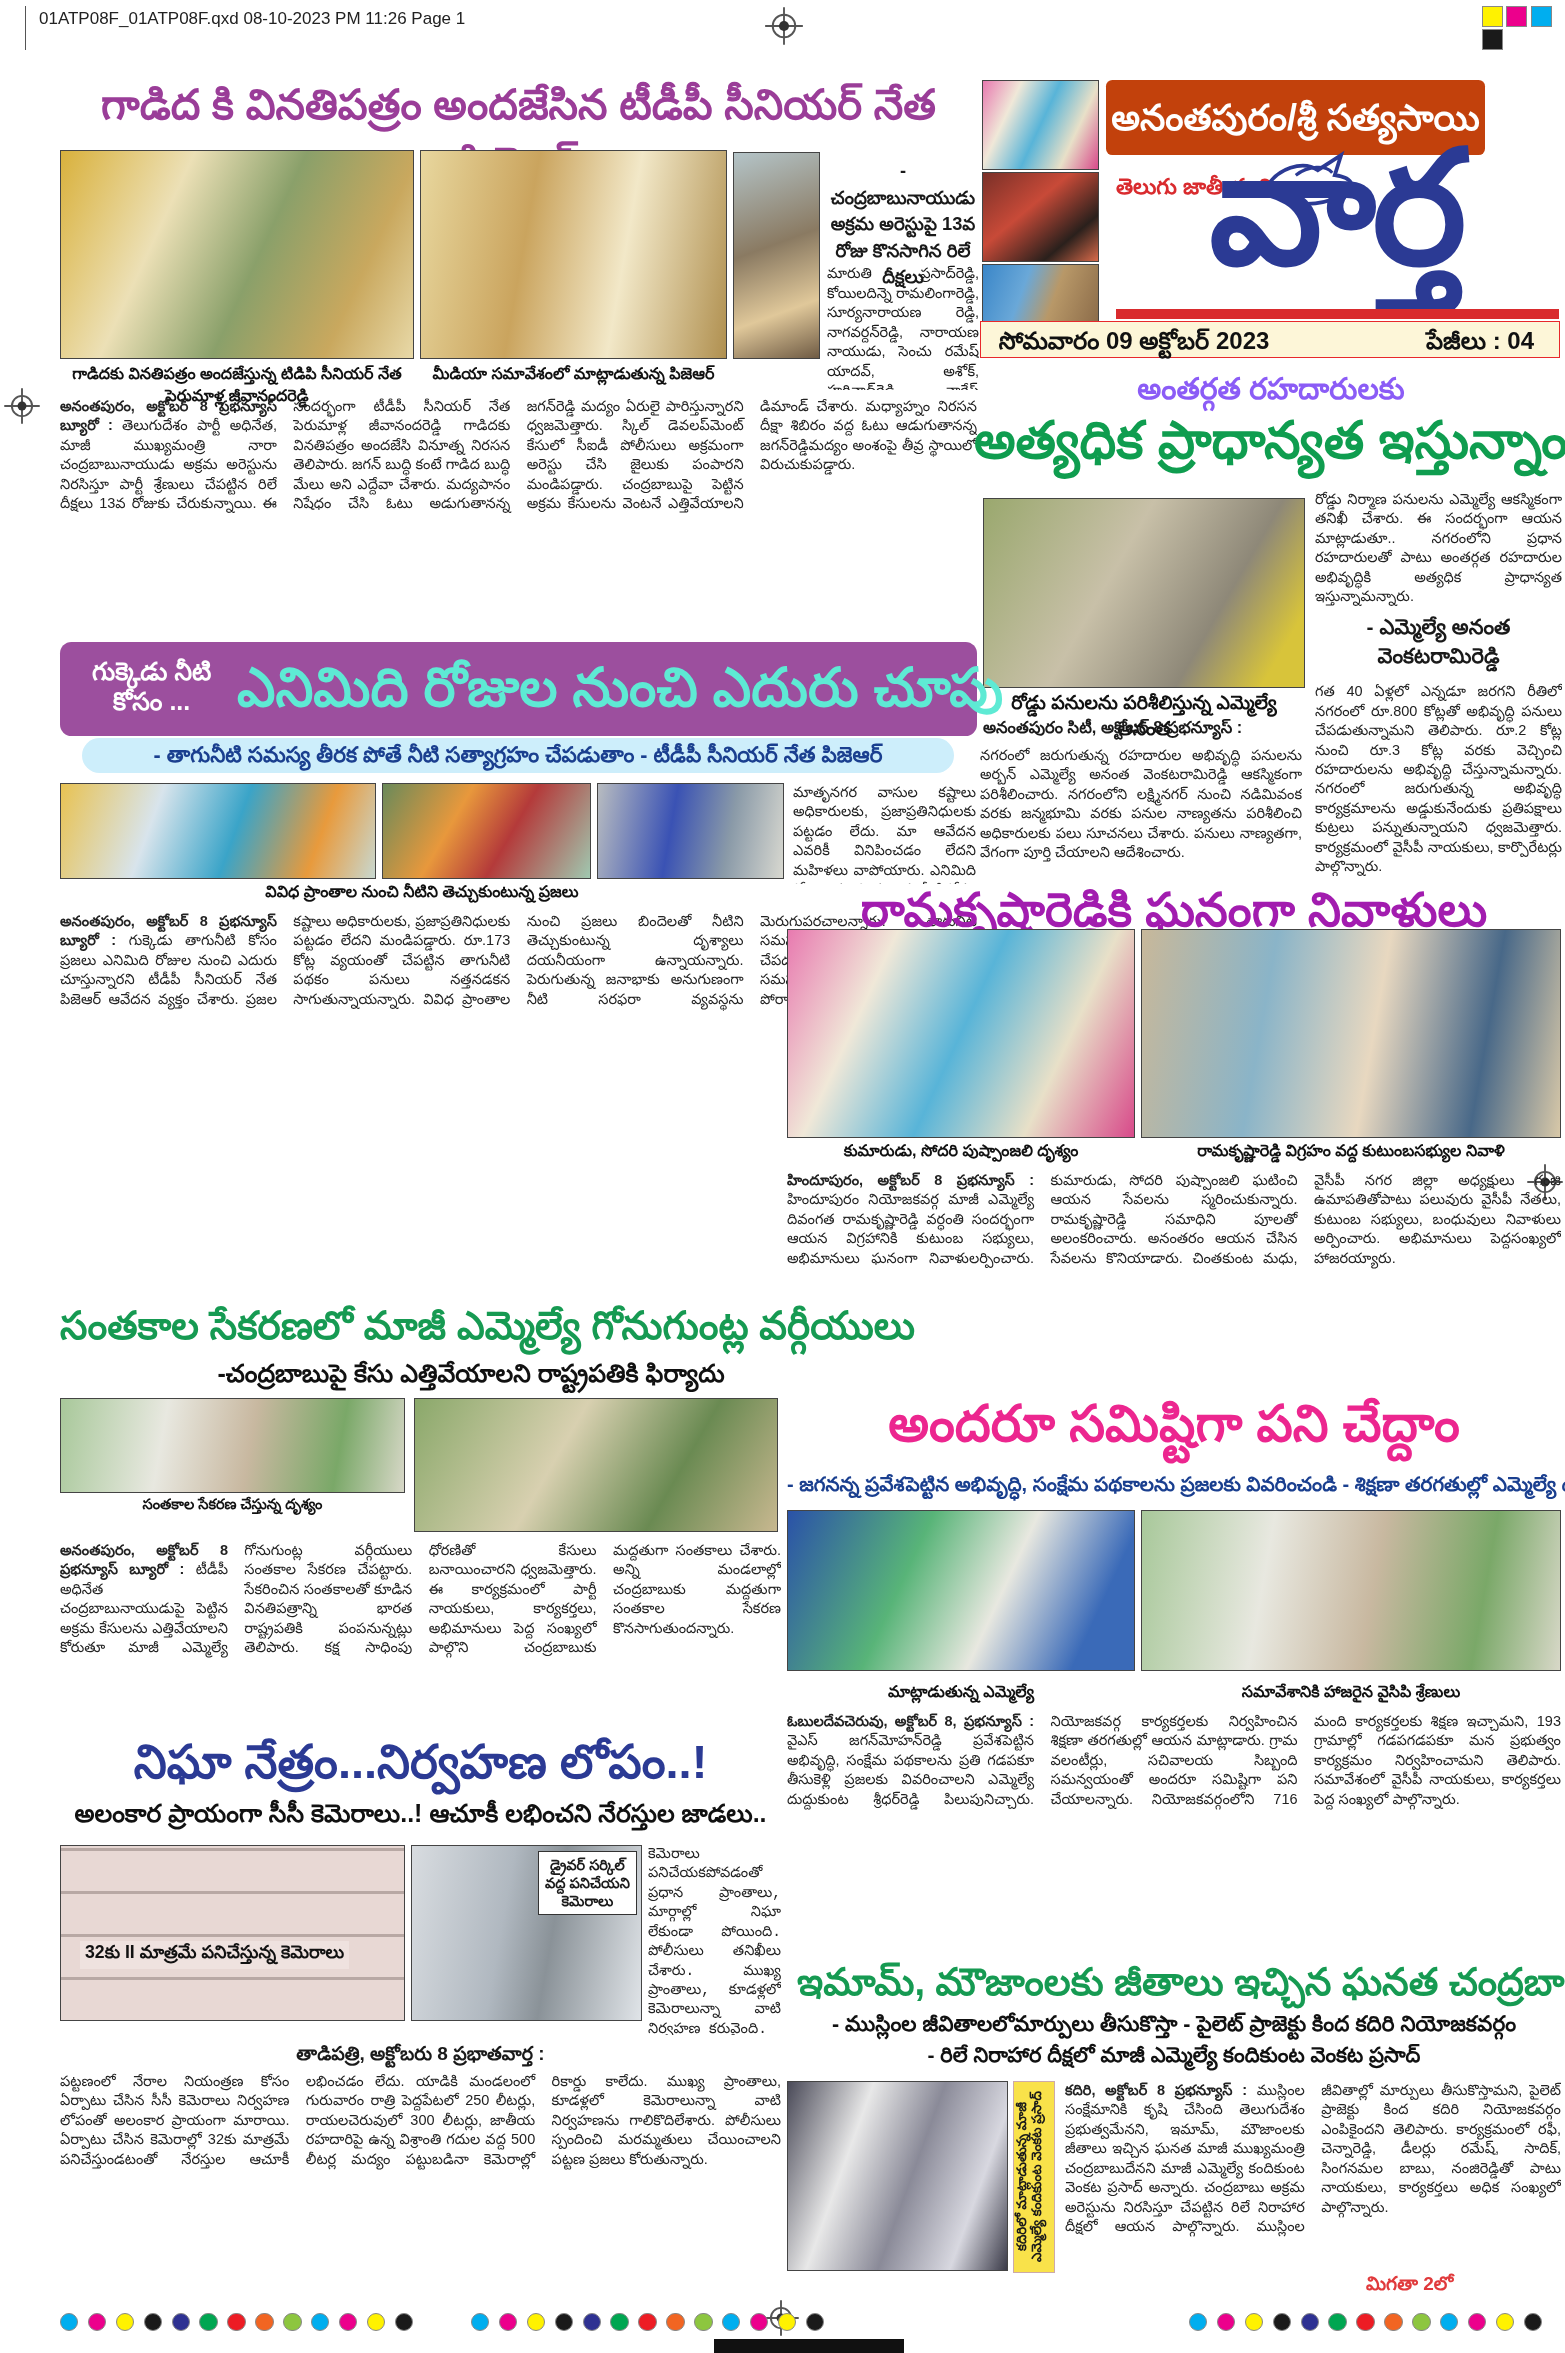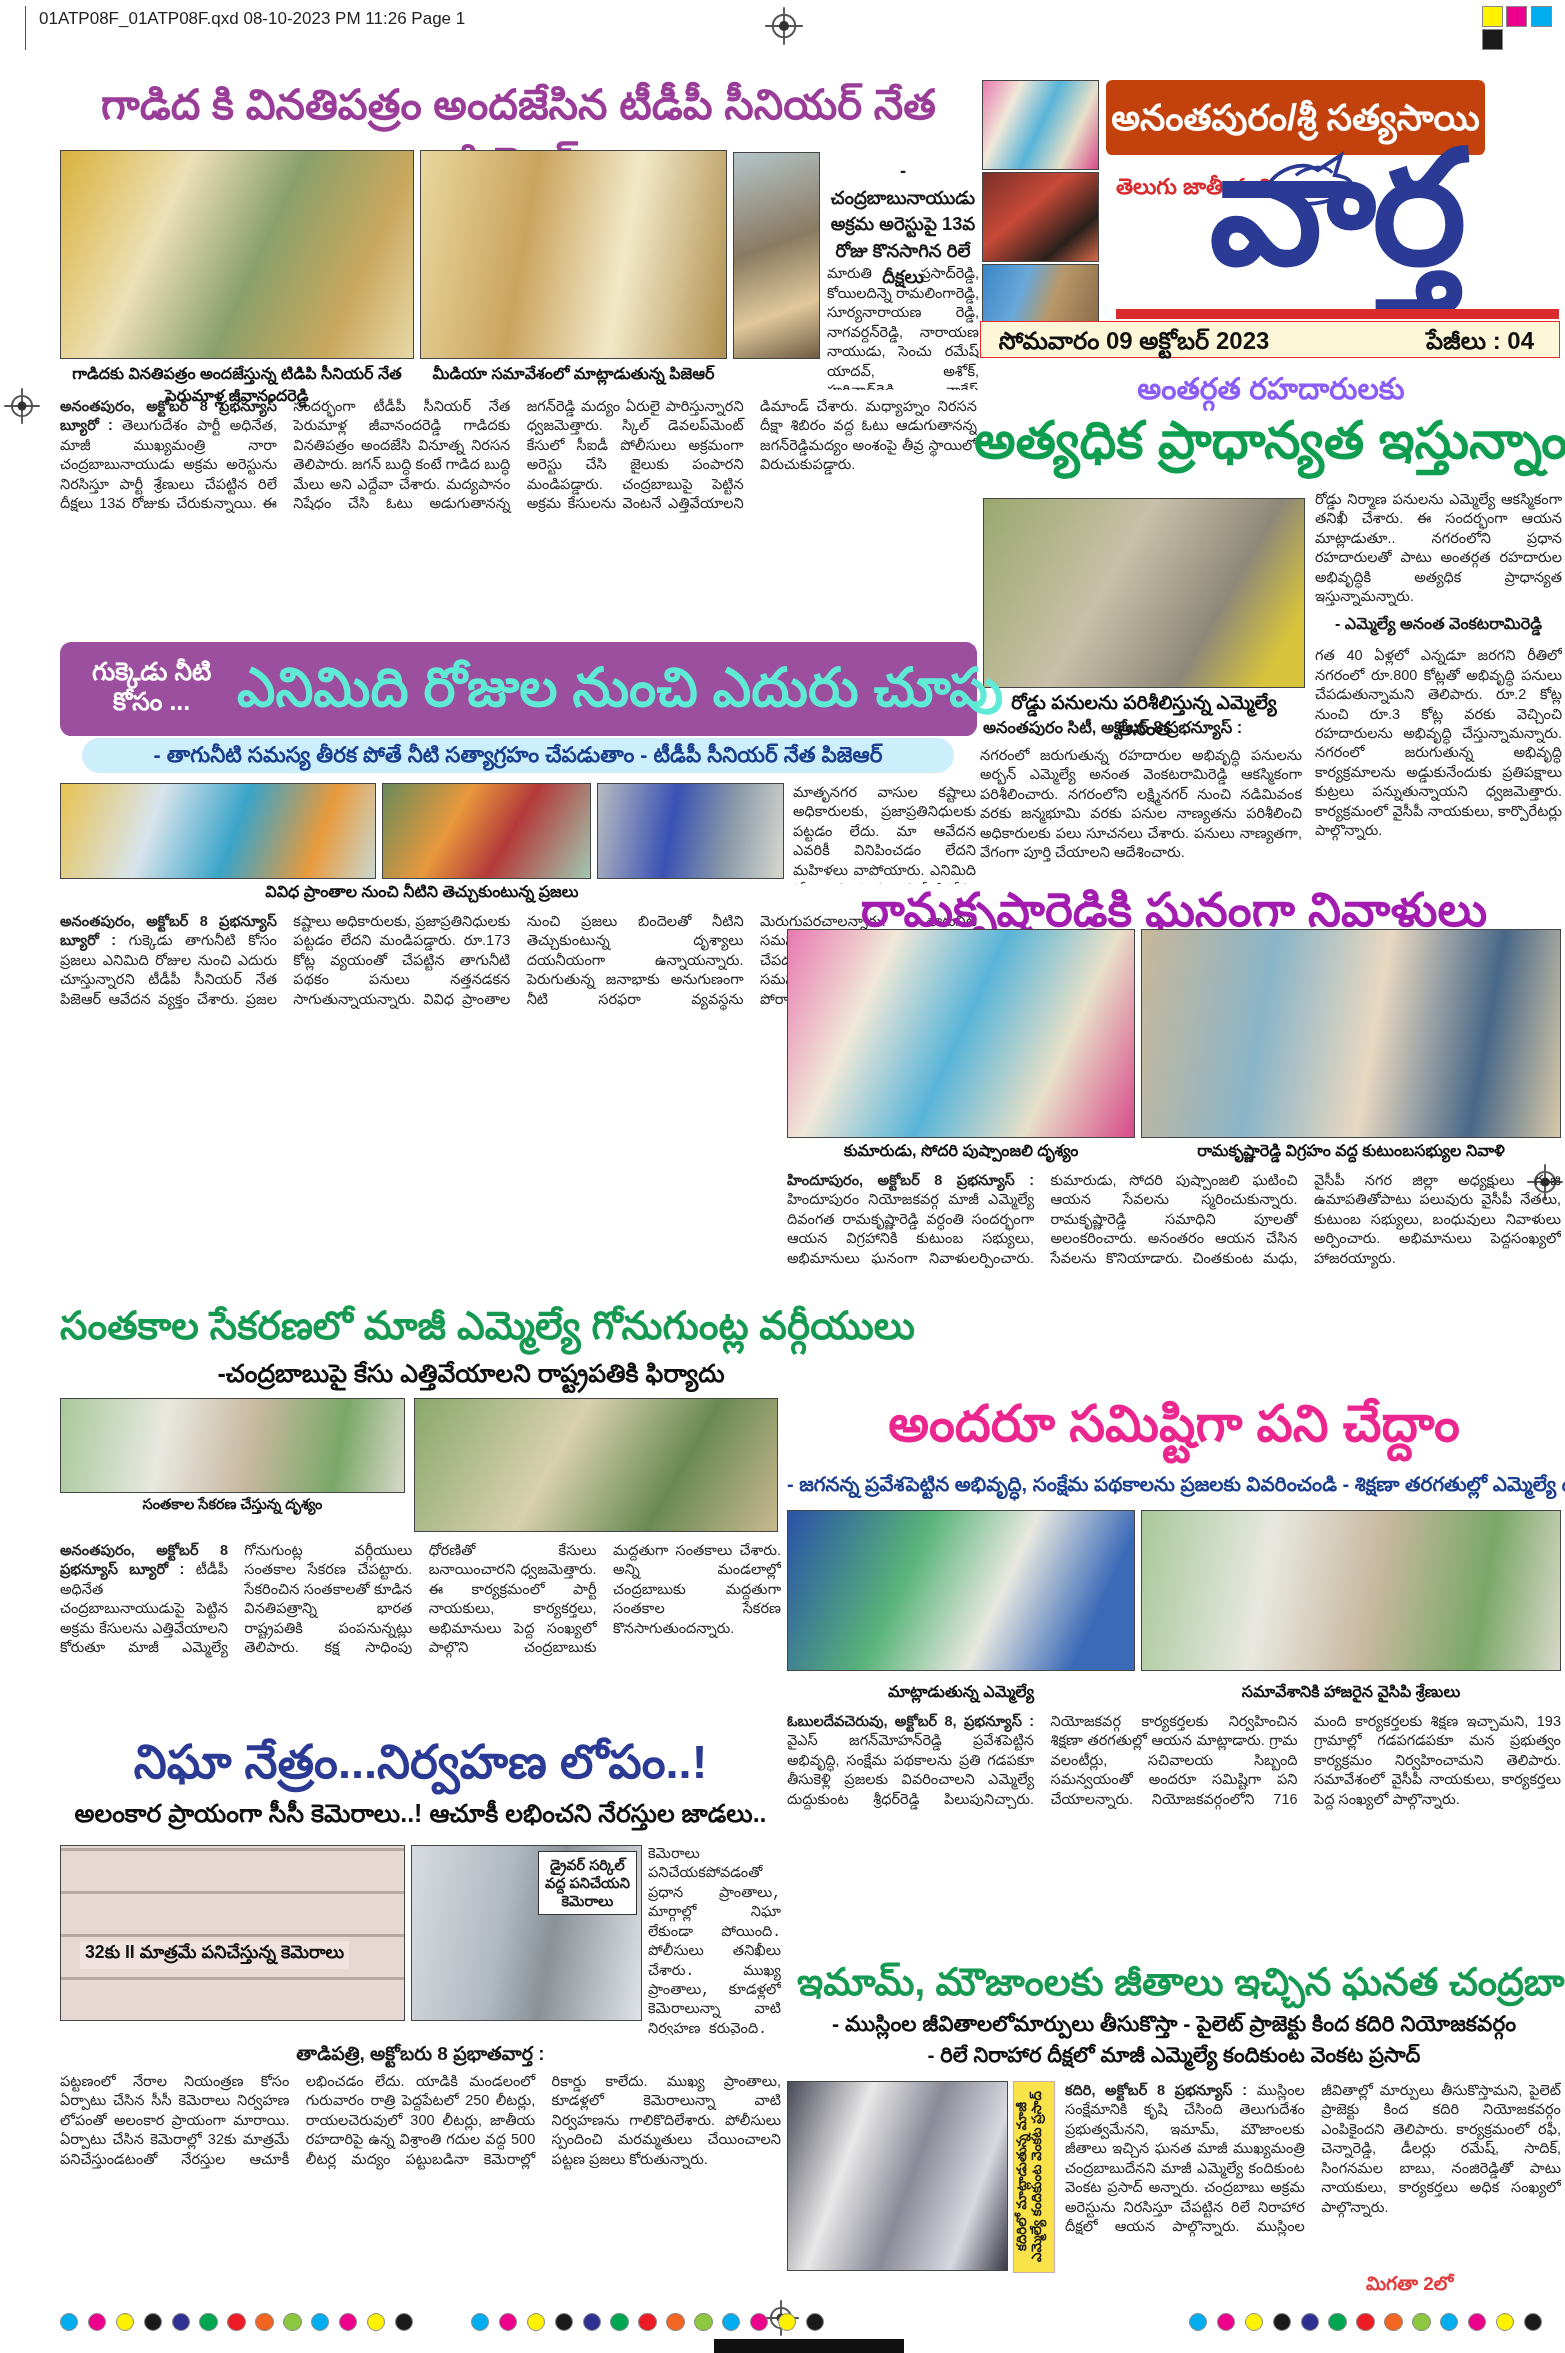--- a/index.html
+++ b/index.html
@@ -111,21 +111,21 @@
 
   <div class="abs b ctr" style="left:980px;top:372px;width:582px;font-size:30px;color:#8b5cf6;">అంతర్గత రహదారులకు</div>
   <div class="abs b ctr" style="left:974px;top:410px;width:588px;font-size:52px;color:#0f9d4f;white-space:nowrap;">అత్యధిక ప్రాధాన్యత ఇస్తున్నాం</div>
 
   <div class="abs photo p-road" style="left:983px;top:498px;width:322px;height:190px;"></div>
   <div class="abs cap ctr" style="left:983px;top:692px;width:322px;font-size:19px;">రోడ్డు పనులను పరిశీలిస్తున్న ఎమ్మెల్యే అనంత</div>
   <div class="abs b" style="left:983px;top:718px;width:322px;font-size:16.4px;">అనంతపురం సిటీ, అక్టోబర్ 8 ప్రభన్యూస్ :</div>
 
   <div class="abs" style="left:1315px;top:490px;width:247px;height:386px;overflow:hidden;">
     <div class="body-txt jus">రోడ్డు నిర్మాణ పనులను ఎమ్మెల్యే ఆకస్మికంగా తనిఖీ చేశారు. ఈ సందర్భంగా ఆయన మాట్లాడుతూ.. నగరంలోని ప్రధాన రహదారులతో పాటు అంతర్గత రహదారుల అభివృద్ధికి అత్యధిక ప్రాధాన్యత ఇస్తున్నామన్నారు.</div>
-    <div class="b ctr" style="font-size:16px;margin:8.9px 0;">- ఎమ్మెల్యే అనంత వెంకటరామిరెడ్డి</div>
+    <div class="b ctr" style="font-size:21px;margin:8.9px 0;">- ఎమ్మెల్యే అనంత వెంకటరామిరెడ్డి</div>
     <div class="body-txt jus">గత 40 ఏళ్లలో ఎన్నడూ జరగని రీతిలో నగరంలో రూ.800 కోట్లతో అభివృద్ధి పనులు చేపడుతున్నామని తెలిపారు. రూ.2 కోట్ల నుంచి రూ.3 కోట్ల వరకు వెచ్చించి రహదారులను అభివృద్ధి చేస్తున్నామన్నారు. నగరంలో జరుగుతున్న అభివృద్ధి కార్యక్రమాలను అడ్డుకునేందుకు ప్రతిపక్షాలు కుట్రలు పన్నుతున్నాయని ధ్వజమెత్తారు. కార్యక్రమంలో వైసీపీ నాయకులు, కార్పొరేటర్లు పాల్గొన్నారు.</div>
   </div>
 
   <div class="abs body-txt jus cols2" style="left:980px;top:746px;width:322px;height:126px;overflow:hidden;column-count:1;">నగరంలో జరుగుతున్న రహదారుల అభివృద్ధి పనులను అర్బన్ ఎమ్మెల్యే అనంత వెంకటరామిరెడ్డి ఆకస్మికంగా పరిశీలించారు. నగరంలోని లక్ష్మినగర్ నుంచి నడిమివంక వరకు జన్మభూమి వరకు పనుల నాణ్యతను పరిశీలించి అధికారులకు పలు సూచనలు చేశారు. పనులు నాణ్యతగా, వేగంగా పూర్తి చేయాలని ఆదేశించారు.</div>
 
   <div class="abs" style="left:60px;top:642px;width:917px;height:94px;background:#9c4f9e;border-radius:11.4px;">
     <div class="b ctr" style="position:absolute;left:12.6px;top:14px;width:158px;font-size:25px;color:#fff;line-height:1.2;">గుక్కెడు నీటి కోసం ...</div>
     <div class="b" style="position:absolute;left:177px;top:14px;width:733px;font-size:54px;color:#5eead4;white-space:nowrap;">ఎనిమిది రోజుల నుంచి ఎదురు చూపు</div>
   </div>
   <div class="abs b ctr" style="left:82px;top:738px;width:872px;height:35px;background:#cdeefb;border-radius:17.7px;font-size:21.5px;color:#1a3f8f;line-height:35px;white-space:nowrap;">- తాగునీటి సమస్య తీరక పోతే నీటి సత్యాగ్రహం చేపడుతాం - టీడీపీ సీనియర్ నేత పిజెఆర్</div>

